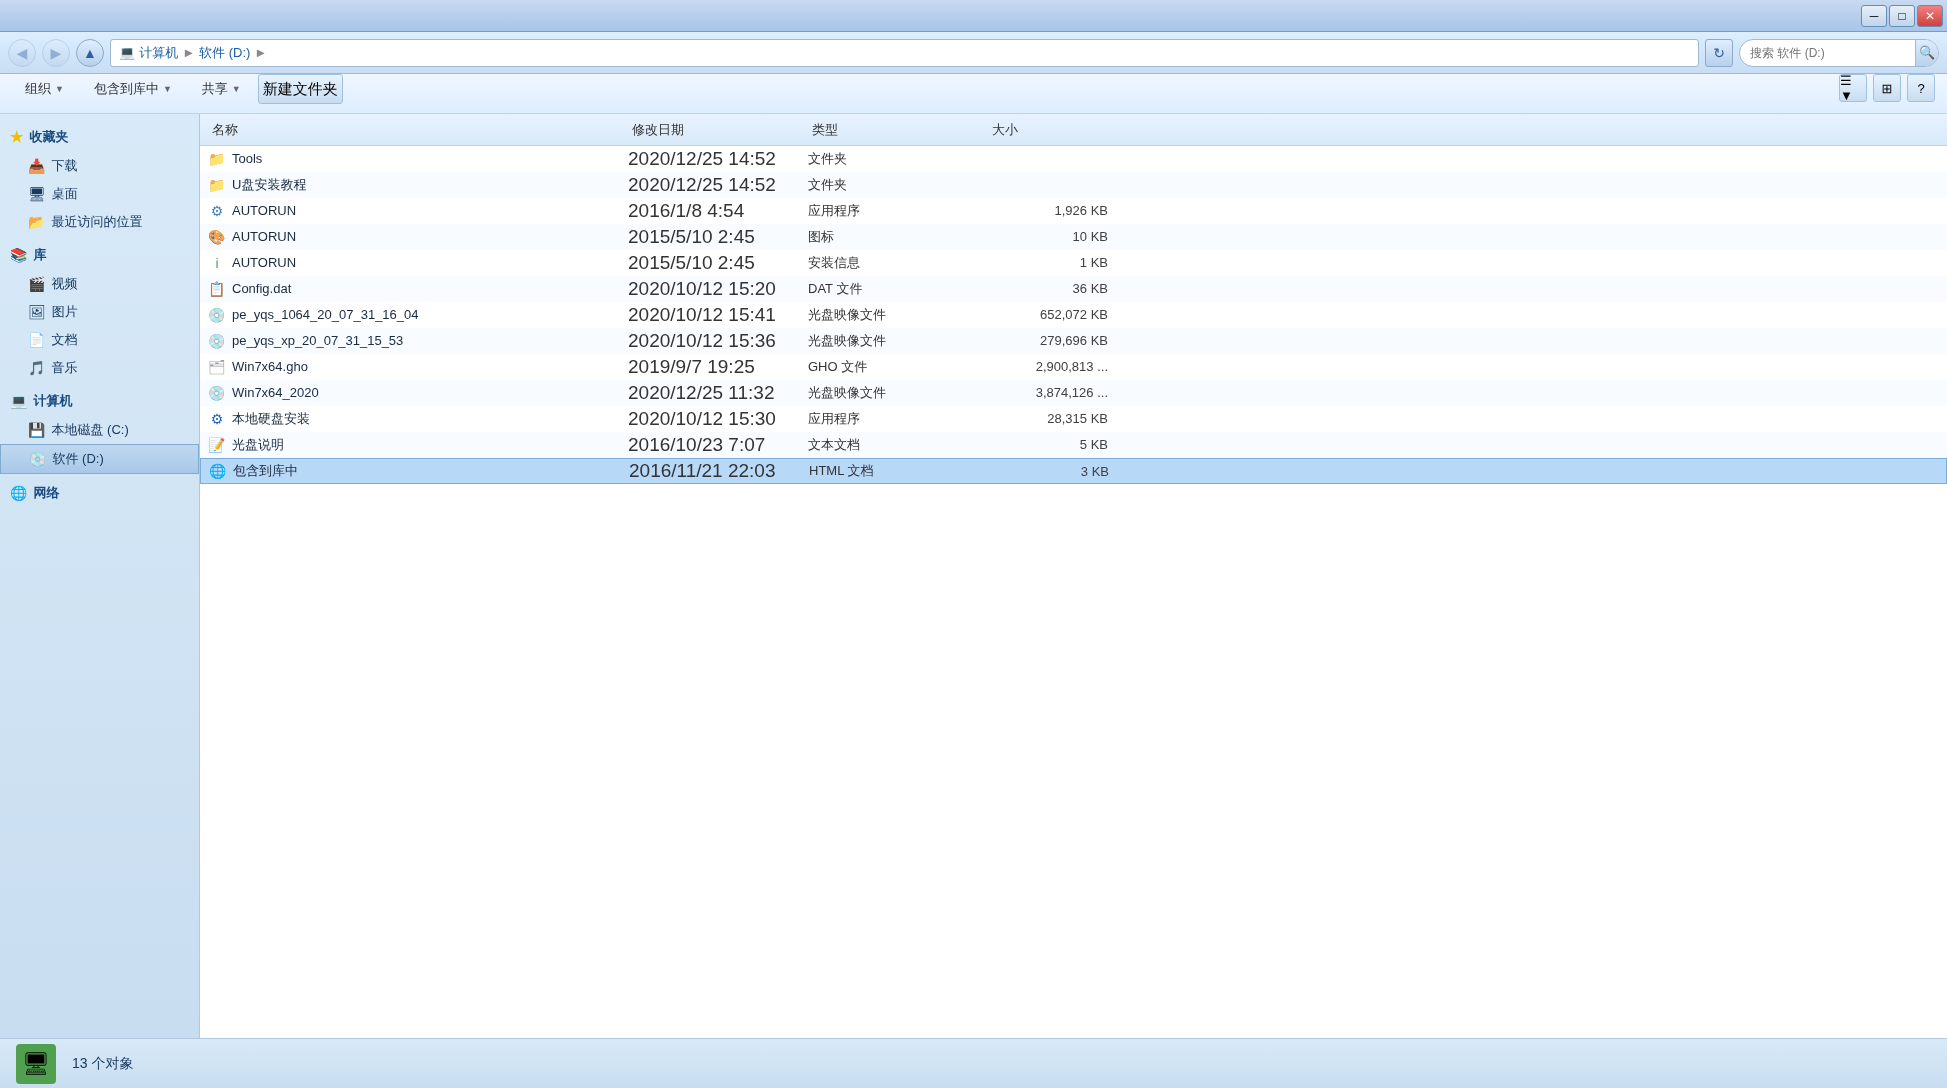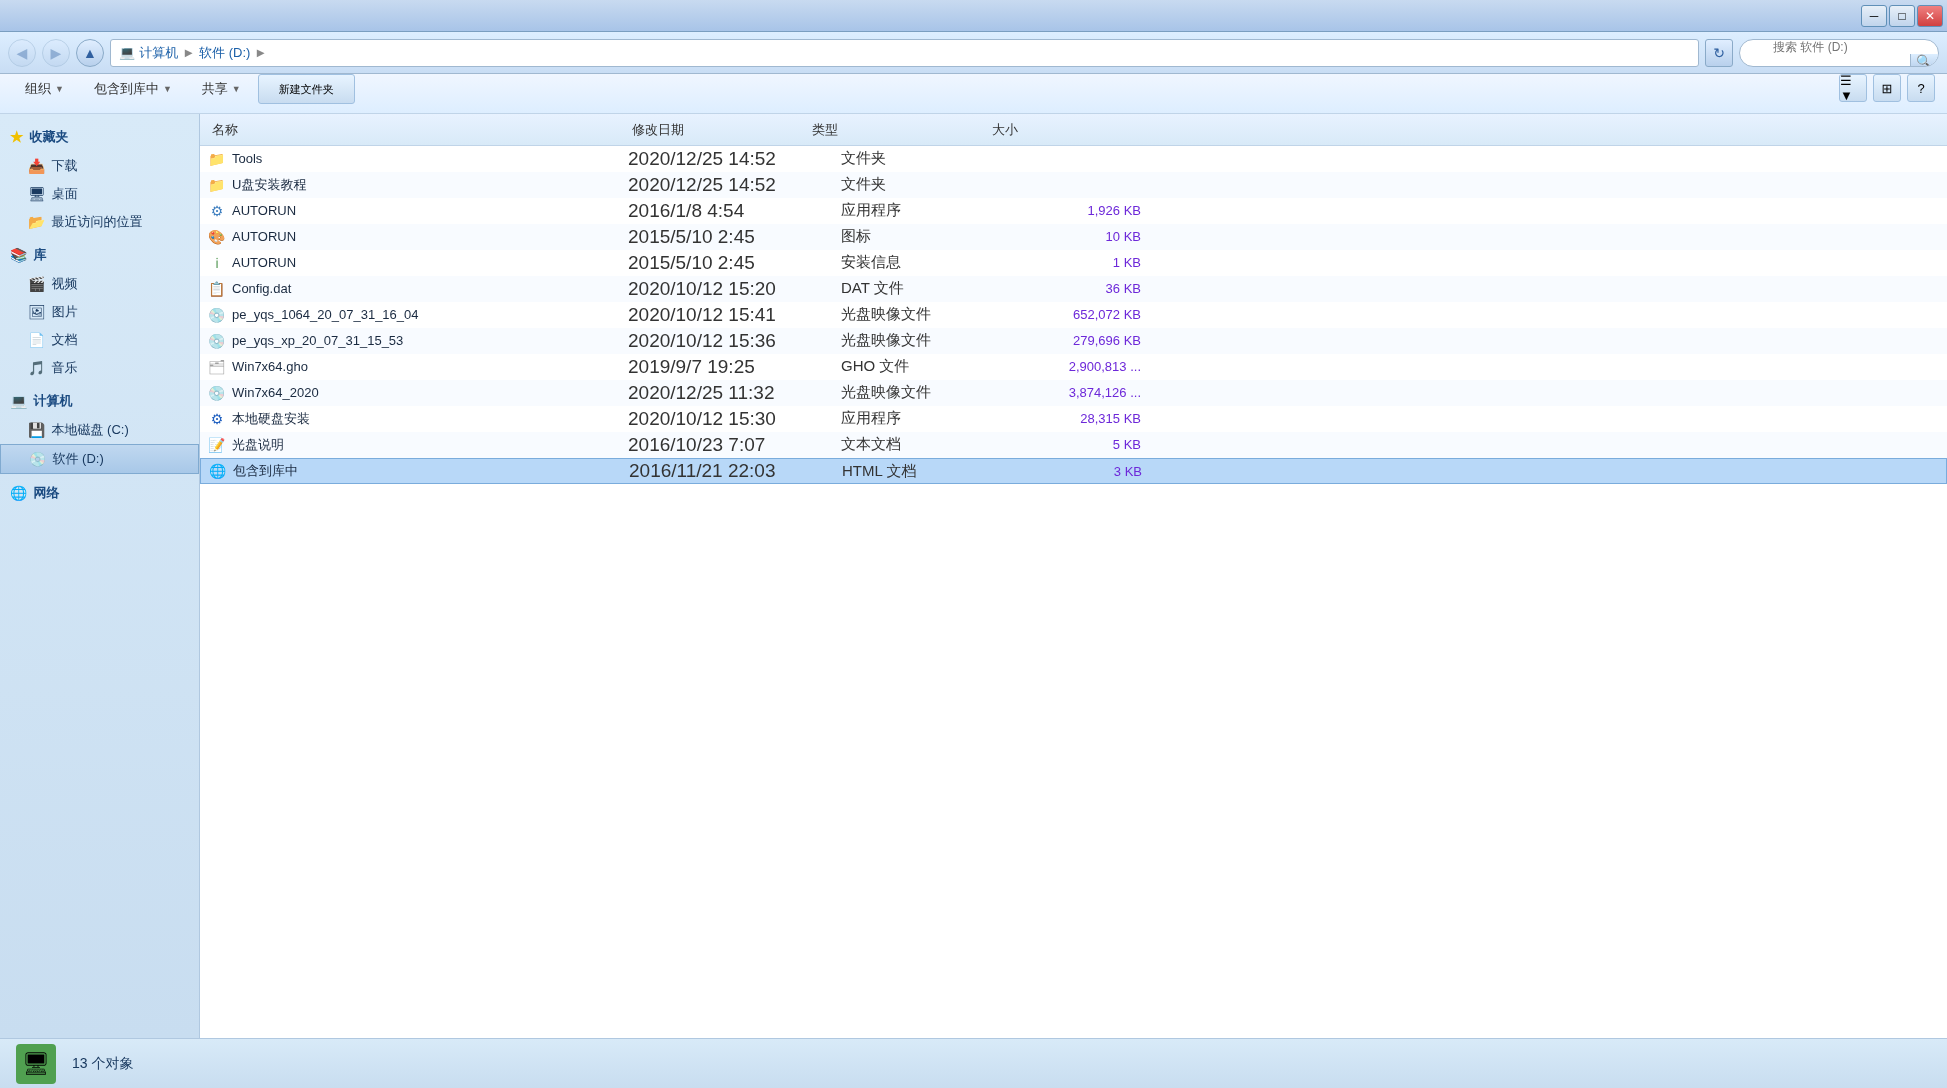--- a/index.html
+++ b/index.html
@@ -93,24 +93,23 @@
       cursor: pointer;
       font-size: 14px;
       color: #3060a0;
     }
     .search-bar {
       width: 200px;
       height: 28px;
       border: 1px solid #a0b8d0;
       border-radius: 14px;
       display: flex;
-      align-items: flex-end;
+      align-items: center;
       background: white;
       overflow: hidden;
-      flex-direction: column;
     }
     .search-input {
       flex: 1;
       border: none;
       outline: none;
       padding: 0 10px;
       font-size: 12px;
       color: #888;
       background: transparent;
     }
@@ -148,28 +147,28 @@
       cursor: pointer;
       font-size: 13px;
       color: #333;
     }
     .toolbar-btn .chevron {
       font-size: 9px;
       color: #666;
     }
     .toolbar-new-folder {
       height: 30px;
-      padding: 0 20px;
+      padding: 0 4px;
       border: 1px solid #a0c0e0;
       border-radius: 3px;
       background: linear-gradient(to bottom, #e8f4ff, #c8dcf0);
       display: flex;
       align-items: center;
       cursor: pointer;
-      font-size: 11px;
+      font-size: 15px;
     }
     .toolbar-right {
       margin-left: auto;
       display: flex;
       align-items: center;
       gap: 6px;
     }
     .view-btn {
       width: 28px;
       height: 28px;
@@ -290,22 +289,22 @@
     .file-icon {
       width: 18px;
       height: 18px;
       flex-shrink: 0;
       display: flex;
       align-items: center;
       justify-content: center;
       font-size: 14px;
     }
     .file-date { width: 180px; font-size: 19px; color: #333; }
-    .file-type { width: 180px; font-size: 15px; color: #333; margin-left: 33px; }
-    .file-size { width: 120px; font-size: 13px; color: #6d28d9; text-align: right; }
+    .file-type { width: 180px; font-size: 13px; color: #333; }
+    .file-size { width: 120px; font-size: 13px; color: #404040; text-align: right; }
 
     
     .status-bar {
       height: 50px;
       background: linear-gradient(to bottom, #d8eaf8 0%, #c8ddf0 100%);
       border-top: 1px solid #b0c8e0;
       display: flex;
       align-items: center;
       padding: 0 16px;
       gap: 16px;

